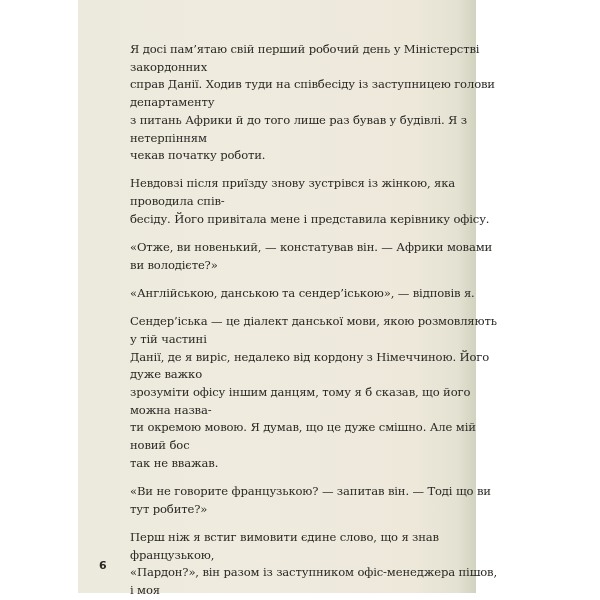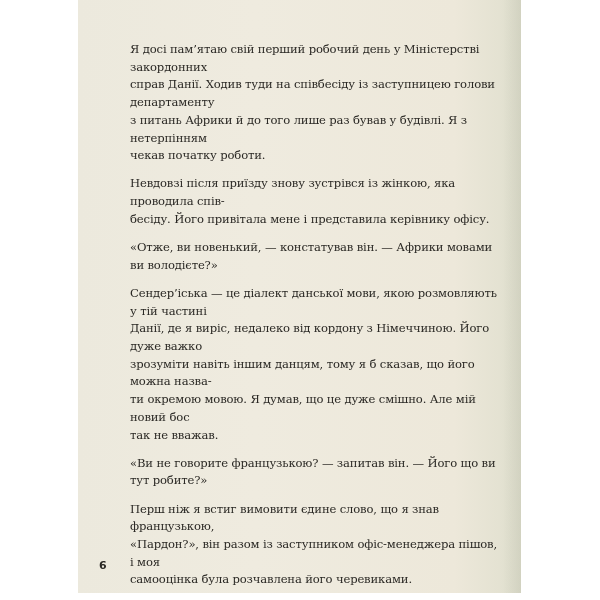--- a/index.html
+++ b/index.html
@@ -7,21 +7,21 @@
       padding: 0;
       width: 600px;
       height: 600px;
       background: #ffffff;
       overflow: hidden;
     }
     .page {
       position: absolute;
       left: 78px;
       top: 0;
-      width: 443px;
+      width: 398px;
       height: 593px;
       background: linear-gradient(to right, #ece9dd 0%, #efebdf 40%, #ede8da 85%, #e4e2d2 95%, #dcdccb 100%);
     }
     .page-edge-shadow {
       position: absolute;
       right: 0;
       top: 0;
       width: 18px;
       height: 100%;
       background: linear-gradient(to right, rgba(0,0,0,0) 0%, rgba(90,95,70,0.08) 100%);
@@ -57,25 +57,26 @@
 <div class="page">
   <div class="page-edge-shadow"></div>
   <div class="text-block">
     <p class="para">Я досі пам’ятаю свій перший робочий день у Міністерстві закордонних
 справ Данії. Ходив туди на співбесіду із заступницею голови департаменту
 з питань Африки й до того лише раз бував у будівлі. Я з нетерпінням
 чекав початку роботи.</p>
     <p class="para">Невдовзі після приїзду знову зустрівся із жінкою, яка проводила спів-
 бесіду. Його привітала мене і представила керівнику офісу.</p>
     <p class="para">«Отже, ви новенький, — констатував він. — Африки мовами ви володієте?»</p>
+    <p class="para">«Англійською, данською та сендер’іською», — відповів я.</p>
     <p class="para">Сендер’іська — це діалект данської мови, якою розмовляють у тій частині
 Данії, де я виріс, недалеко від кордону з Німеччиною. Його дуже важко
-зрозуміти навіть іншим данцям, тому я б сказав, що його можна назва-
+зрозуміти офісу іншим данцям, тому я б сказав, що його можна назва-
 ти окремою мовою. Я думав, що це дуже смішно. Але мій новий бос
 так не вважав.</p>
-    <p class="para">«Ви не говорите французькою? — запитав він. — Його що ви тут робите?»</p>
+    <p class="para">«Ви не говорите французькою? — запитав він. — Тоді що ви тут робите?»</p>
     <p class="para">Перш ніж я встиг вимовити єдине слово, що я знав французькою,
 «Пардон?», він разом із заступником офіс-менеджера пішов, і моя
 самооцінка була розчавлена його черевиками.</p>
 
   </div>
   <div class="page-number">6</div>
 </div>
 
 </body></html>

